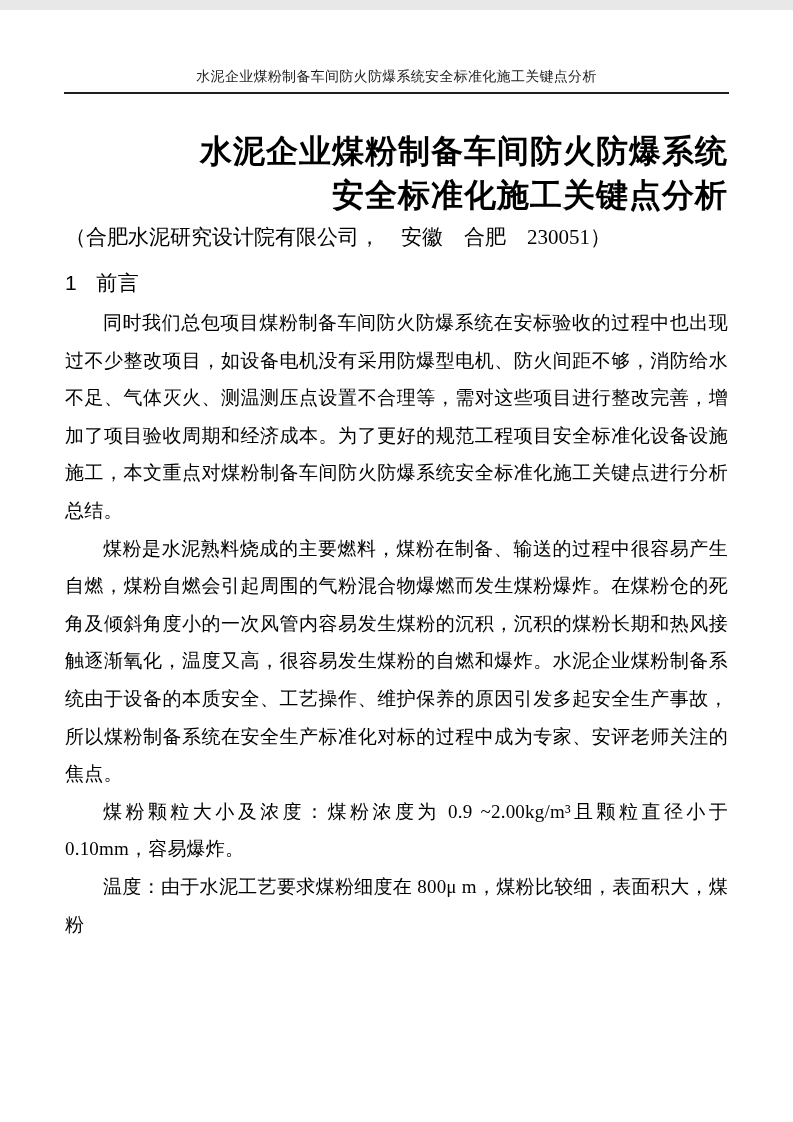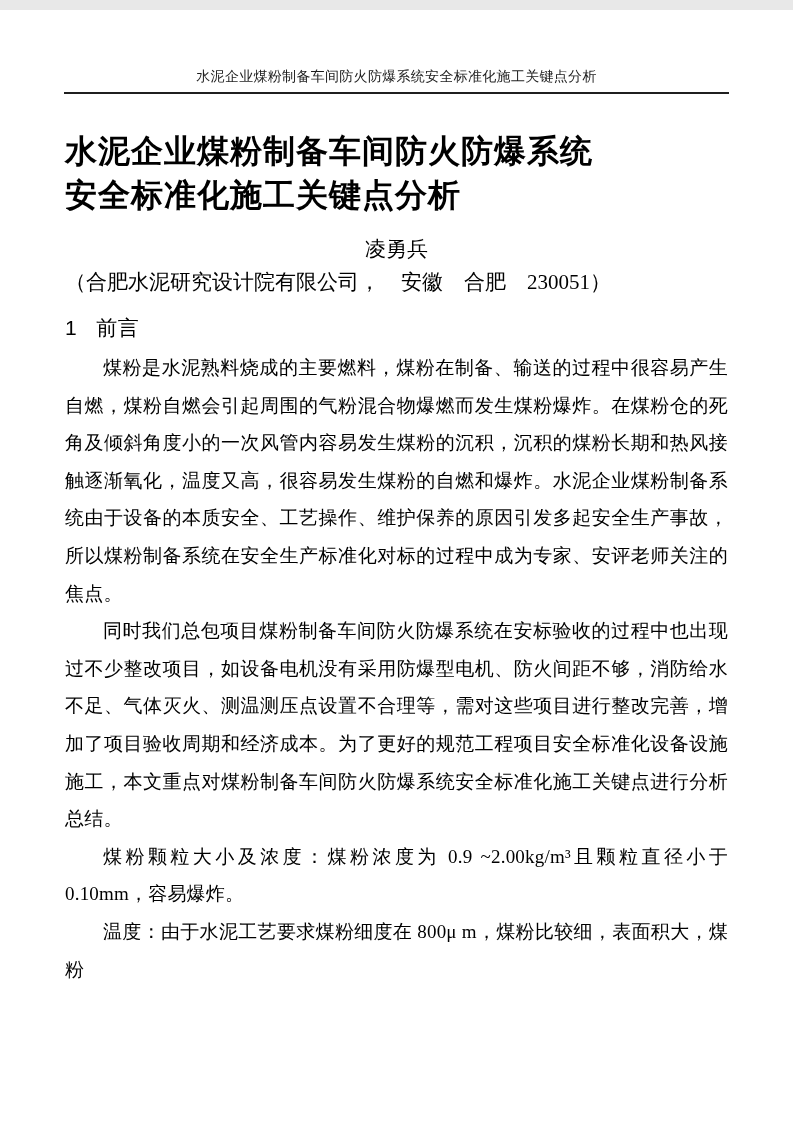--- a/index.html
+++ b/index.html
@@ -27,21 +27,21 @@
     margin: 6px 64px 0 64px;
     border-bottom: 2px solid #1f1f1f;
     height: 0;
   }
 
   .content { margin: 0 65px; width: 663px; }
 
   
   .title {
     margin: 35px 0 0 0;
-    text-align: left;
+    text-align: right;
     font-family: "Liberation Sans", "DejaVu Sans", sans-serif;
     font-weight: 700;
     font-size: 32px;
     line-height: 44px;
     letter-spacing: 1px;
   }
   .title .title-line { display: block; }
 
   .author {
     margin-top: 19px;
@@ -110,30 +110,29 @@
   <div class="running-header">水泥企业煤粉制备车间防火防爆系统安全标准化施工关键点分析</div>
   <div class="header-rule"></div>
 
   <div class="content">
 
     <h1 class="title">
       <span class="title-line">水泥企业煤粉制备车间防火防爆系统</span>
       <span class="title-line">安全标准化施工关键点分析</span>
     </h1>
 
-    <div class="author">凌勇兵</div>
 
     <div class="affiliation">（合肥水泥研究设计院有限公司，　安徽　合肥　230051）</div>
 
     <section class="section-1">
       <h2 class="section-heading">
         <span class="heading-number">1</span><span class="heading-text">前言</span>
       </h2>
+      <p class="body-par">同时我们总包项目煤粉制备车间防火防爆系统在安标验收的过程中也出现过不少整改项目，如设备电机没有采用防爆型电机、防火间距不够，消防给水不足、气体灭火、测温测压点设置不合理等，需对这些项目进行整改完善，增加了项目验收周期和经济成本。为了更好的规范工程项目安全标准化设备设施施工，本文重点对煤粉制备车间防火防爆系统安全标准化施工关键点进行分析总结。</p>
       <p class="body-par">煤粉是水泥熟料烧成的主要燃料，煤粉在制备、输送的过程中很容易产生自燃，煤粉自燃会引起周围的气粉混合物爆燃而发生煤粉爆炸。在煤粉仓的死角及倾斜角度小的一次风管内容易发生煤粉的沉积，沉积的煤粉长期和热风接触逐渐氧化，温度又高，很容易发生煤粉的自燃和爆炸。水泥企业煤粉制备系统由于设备的本质安全、工艺操作、维护保养的原因引发多起安全生产事故，所以煤粉制备系统在安全生产标准化对标的过程中成为专家、安评老师关注的焦点。</p>
-      <p class="body-par">同时我们总包项目煤粉制备车间防火防爆系统在安标验收的过程中也出现过不少整改项目，如设备电机没有采用防爆型电机、防火间距不够，消防给水不足、气体灭火、测温测压点设置不合理等，需对这些项目进行整改完善，增加了项目验收周期和经济成本。为了更好的规范工程项目安全标准化设备设施施工，本文重点对煤粉制备车间防火防爆系统安全标准化施工关键点进行分析总结。</p>
     </section>
 
     <section class="section-2">
       <p class="body-par">煤粉颗粒大小及浓度：煤粉浓度为 0.9 ~2.00kg/m³且颗粒直径小于 0.10mm，容易爆炸。</p>
       <p class="body-par">温度：由于水泥工艺要求煤粉细度在 800μ m，煤粉比较细，表面积大，煤粉</p>
     </section>
 
   </div>
 
 

